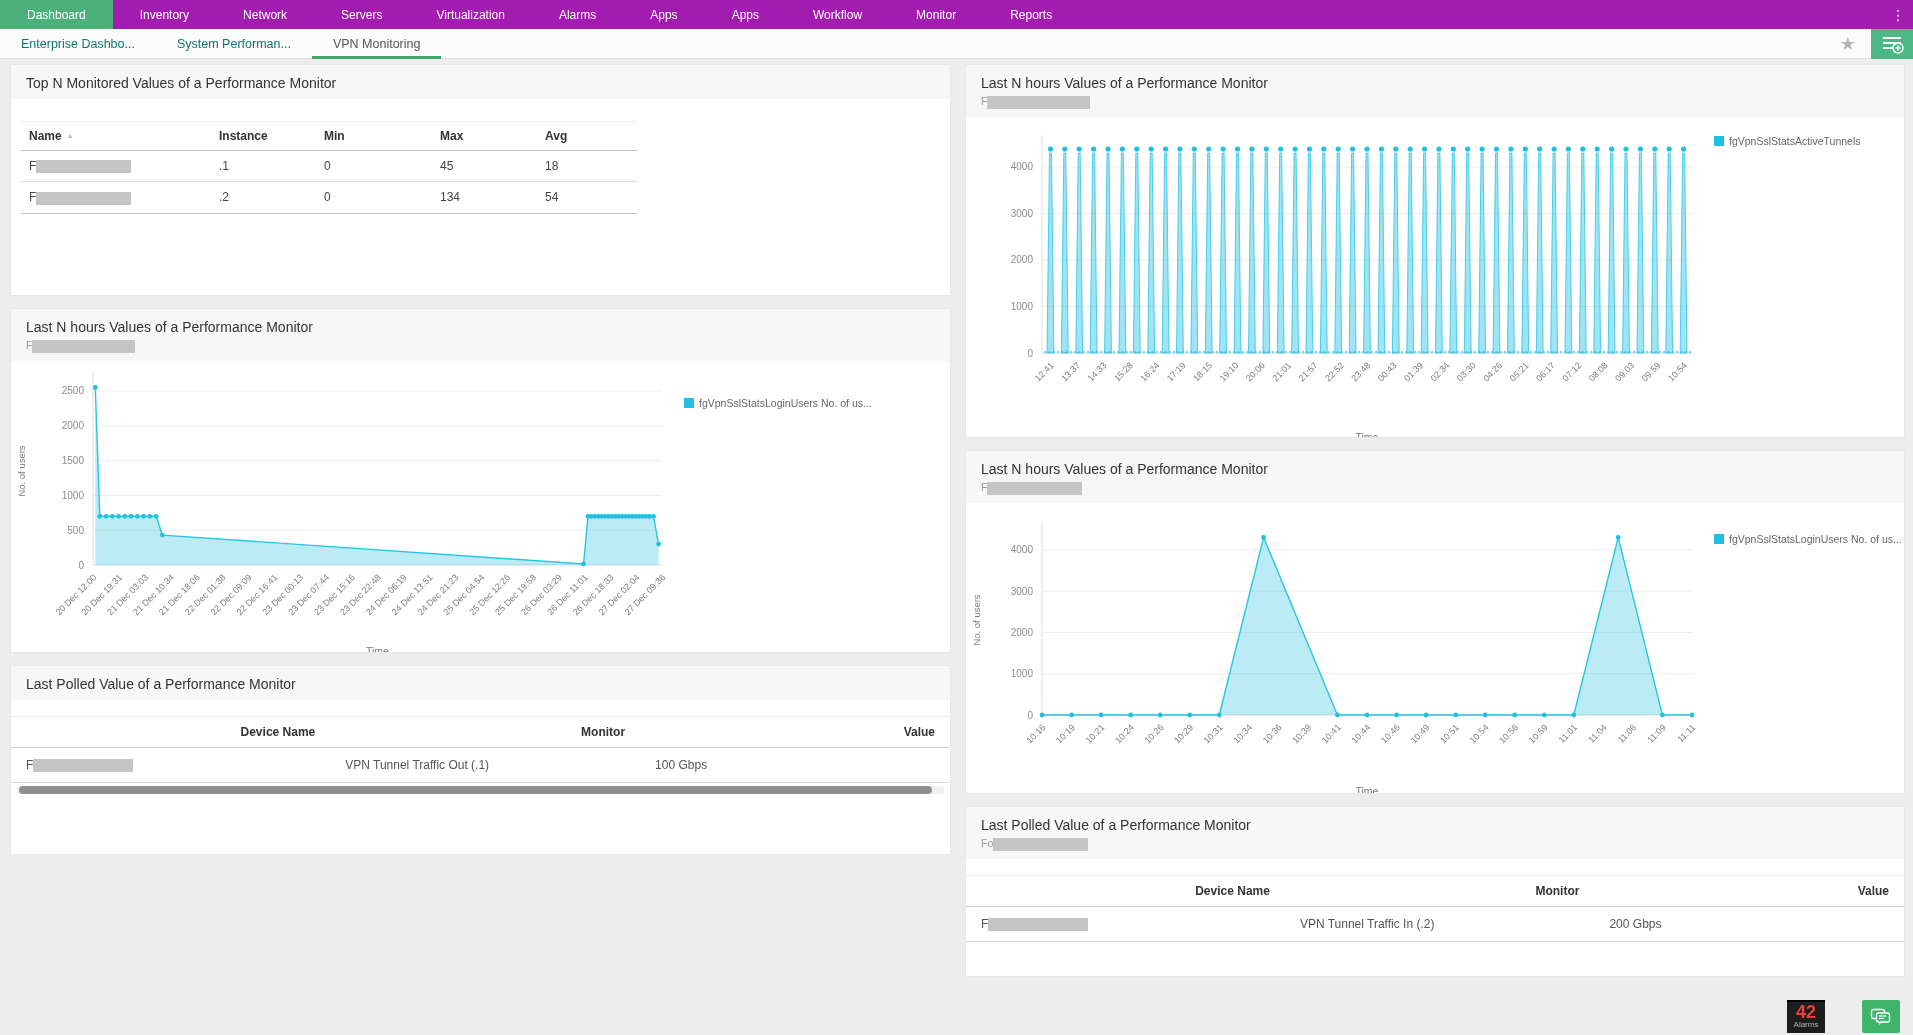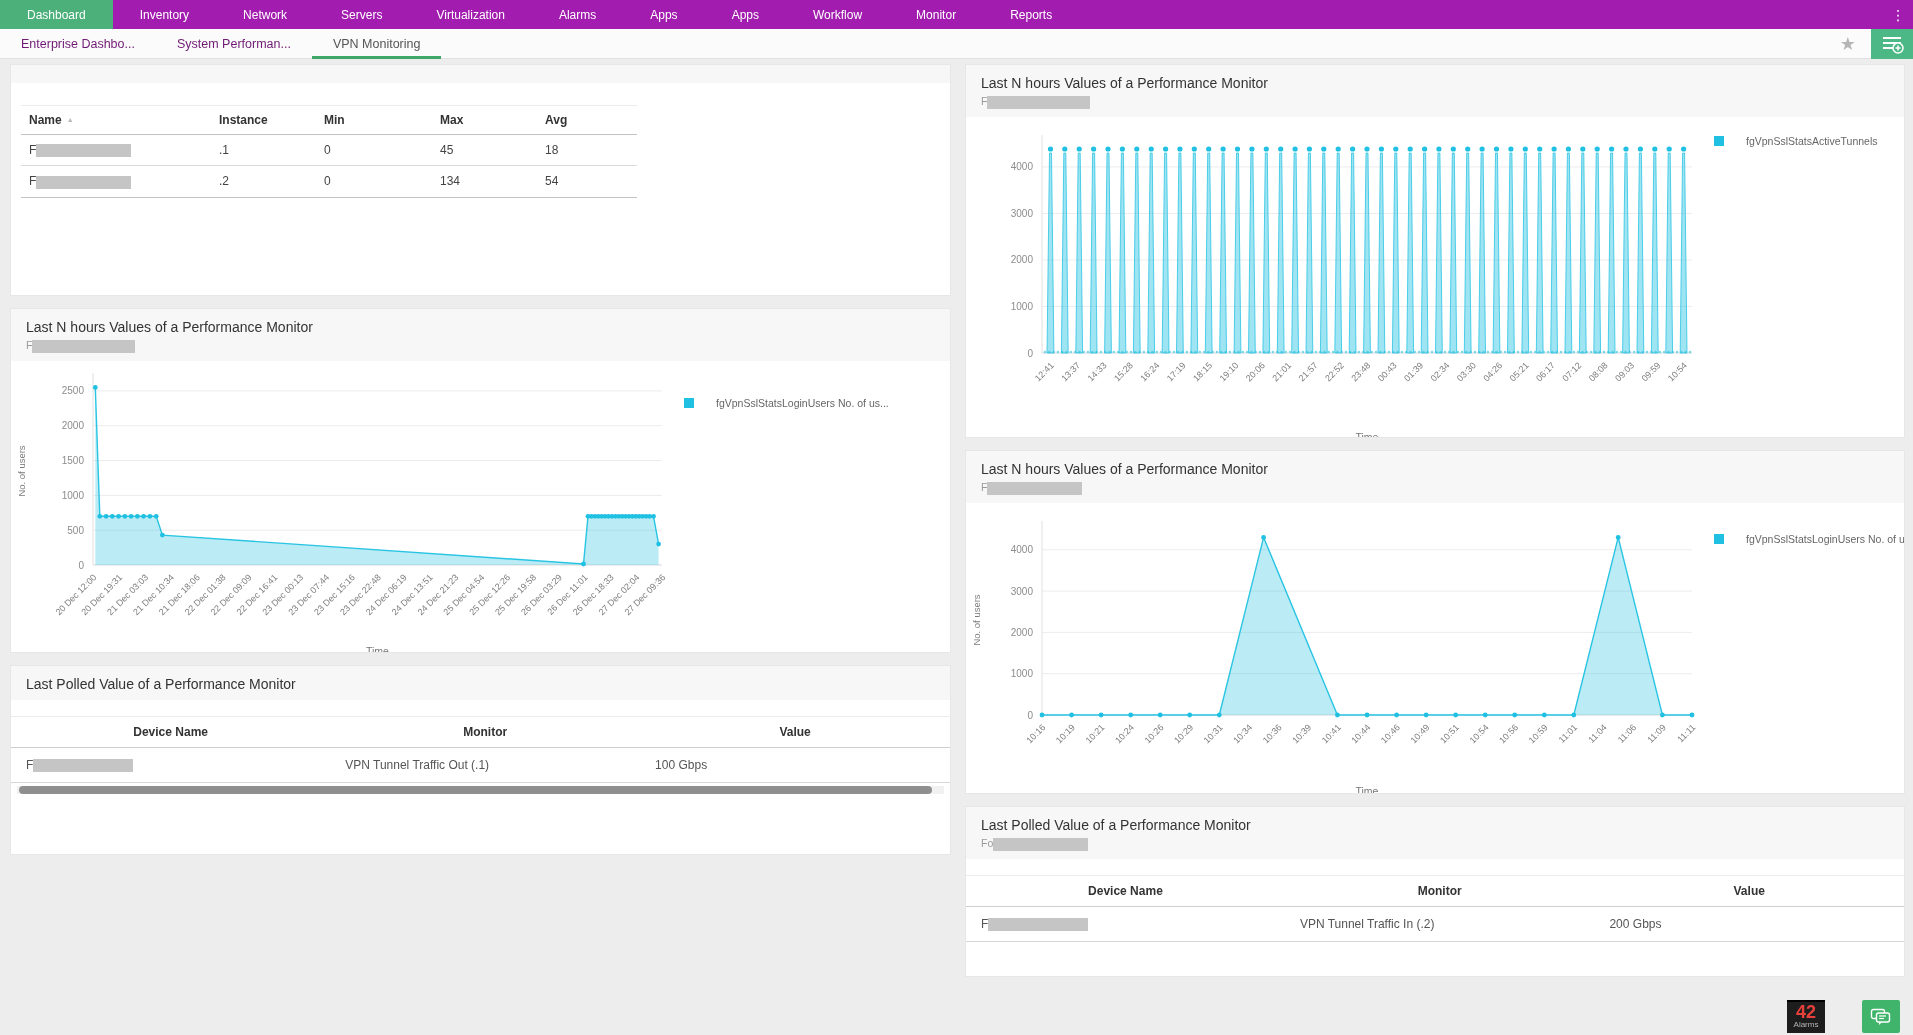--- a/index.html
+++ b/index.html
@@ -10,21 +10,21 @@
   .navbar { height:29px; background:#a21caf; display:flex; align-items:stretch; position:relative; }
   .nav-item { display:flex; align-items:center; padding:0 27px; font-size:12px; color:#fff; cursor:pointer; }
   .nav-item.active { background:#4bb07a; }
   .kebab { position:absolute; right:8px; top:0; height:29px; display:flex; align-items:center;
            color:#fff; font-size:14px; cursor:pointer; }
 
   
   .tabbar { height:30px; background:#fbfbfb; border-bottom:1px solid #e2e2e2; display:flex;
             align-items:stretch; position:relative; }
   .tabs { display:flex; align-items:stretch; }
-  .tab { display:flex; align-items:center; padding:0 21px; font-size:12.5px; color:#701a75;
+  .tab { display:flex; align-items:center; padding:0 21px; font-size:12.5px; color:#0f766e;
          position:relative; cursor:pointer; }
   .tab.active { color:#555; }
   .tab.active::after { content:""; position:absolute; left:0; right:0; bottom:-1px; height:3px; background:#3fa768; }
   .tab-actions { position:absolute; right:0; top:0; height:30px; display:flex; align-items:center; }
   .star { color:#b5b5b5; font-size:18px; margin-right:15px; cursor:pointer; line-height:30px; }
   .add-btn { width:42px; height:30px; background:#4cb885; border:none; display:flex;
              align-items:center; justify-content:center; cursor:pointer; }
 
   
   .col { position:absolute; top:64px; }
@@ -39,31 +39,31 @@
   
   table.topn { border-collapse:collapse; margin:22px 0 0 10px; width:616px; font-size:12px; table-layout:fixed; }
   table.topn th { text-align:left; font-weight:bold; color:#333; padding:7px 8px;
                   border-top:1px solid #ececec; border-bottom:1px solid #c3c3c3; }
   table.topn td { color:#444; padding:8px 8px; border-bottom:1px solid #dcdcdc; }
   table.topn tr:last-child td { border-bottom:1px solid #c3c3c3; }
   .sort { font-size:7px; color:#b9b9b9; margin-left:5px; vertical-align:2px; }
 
   
   table.polled { border-collapse:collapse; width:100%; font-size:12px; margin-top:16px; table-layout:fixed; }
-  table.polled th { text-align:center; font-weight:bold; color:#333; padding:8px 2px;
+  table.polled th { text-align:right; font-weight:bold; color:#333; padding:8px 15px;
                     border-top:1px solid #ececec; border-bottom:1px solid #cfcfcf; }
   table.polled td { color:#555; padding:10px 15px; border-bottom:1px solid #d8d8d8; }
 
   .hscroll { height:8px; background:#f1f1f1; margin:3px 6px 0; position:relative; }
   .hscroll .thumb { position:absolute; left:2px; top:0; height:8px; width:98.5%;
                     background:#8f8f8f; border-radius:4px; cursor:pointer; }
 
   
   .chart-row { display:flex; align-items:flex-start; }
-  .legend { font-size:10.5px; color:#666; display:flex; gap:22px; margin-left:8px; white-space:nowrap; }
+  .legend { font-size:10.5px; color:#666; display:flex; gap:5px; margin-left:8px; white-space:nowrap; }
   .legend .sw { width:10px; height:10px; background:#1fc0e2; flex:none; margin-top:1px; }
   svg text { font-family:"Liberation Sans", sans-serif; }
 
   
   .alarm-badge { position:fixed; right:88px; bottom:2px; width:38px; height:33px;
                  background:#1d1d1d; text-align:center; cursor:pointer; border-top:2px solid #000; }
   .alarm-badge .n { color:#e8413c; font-size:18px; font-weight:bold; line-height:16px; margin-top:2px; }
   .alarm-badge .t { color:#b5b5b5; font-size:8px; line-height:9px; }
   .chat-btn { position:fixed; right:13px; bottom:2px; width:38px; height:33px; background:#3fb46a;
               border-radius:2px; display:flex; align-items:center; justify-content:center; cursor:pointer; }
@@ -108,20 +108,21 @@
     </button>
   </div>
 </div>
 
 <main>
 
   <section class="col" id="col-left">
 
     <div class="card" style="height:232px">
       <div class="card-head">
+        <div class="card-title">Top N Monitored Values of a Performance Monitor</div>
       </div>
       <table class="topn">
         <colgroup>
             <col style="width:190px">
             <col style="width:105px">
             <col style="width:116px">
             <col style="width:105px">
             <col style="width:100px">
           </colgroup>
         <thead id="topn-head">

